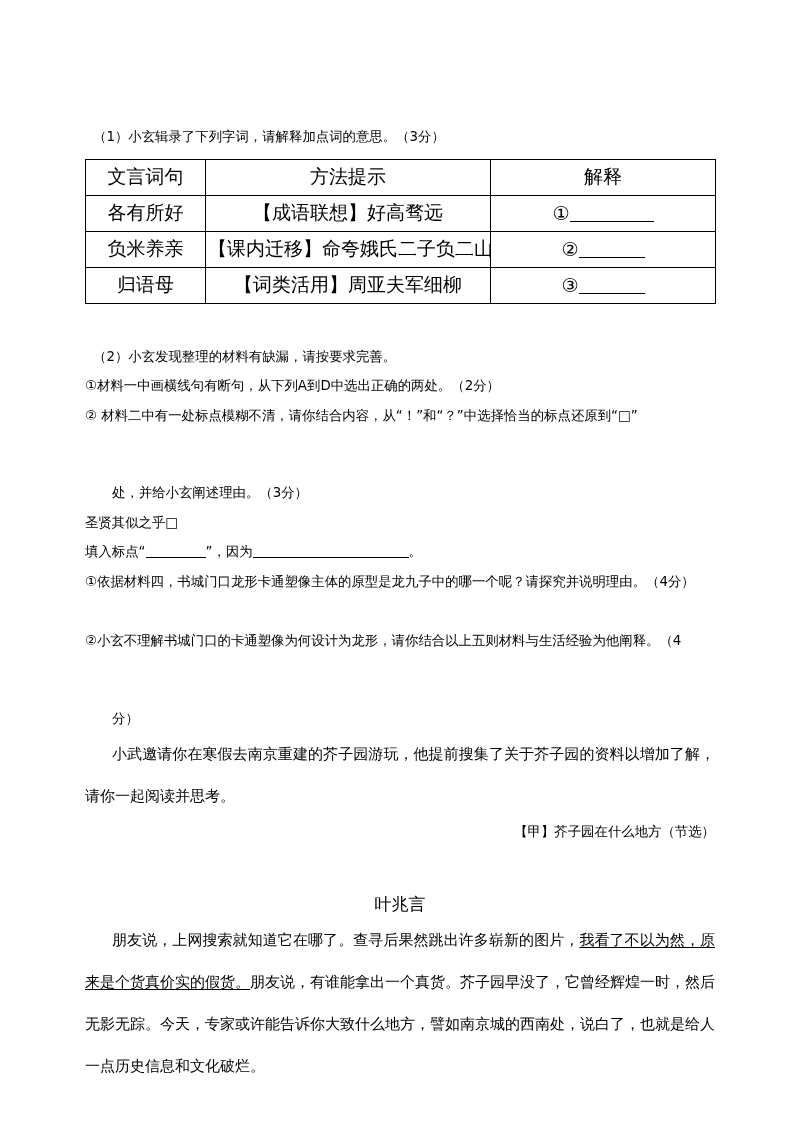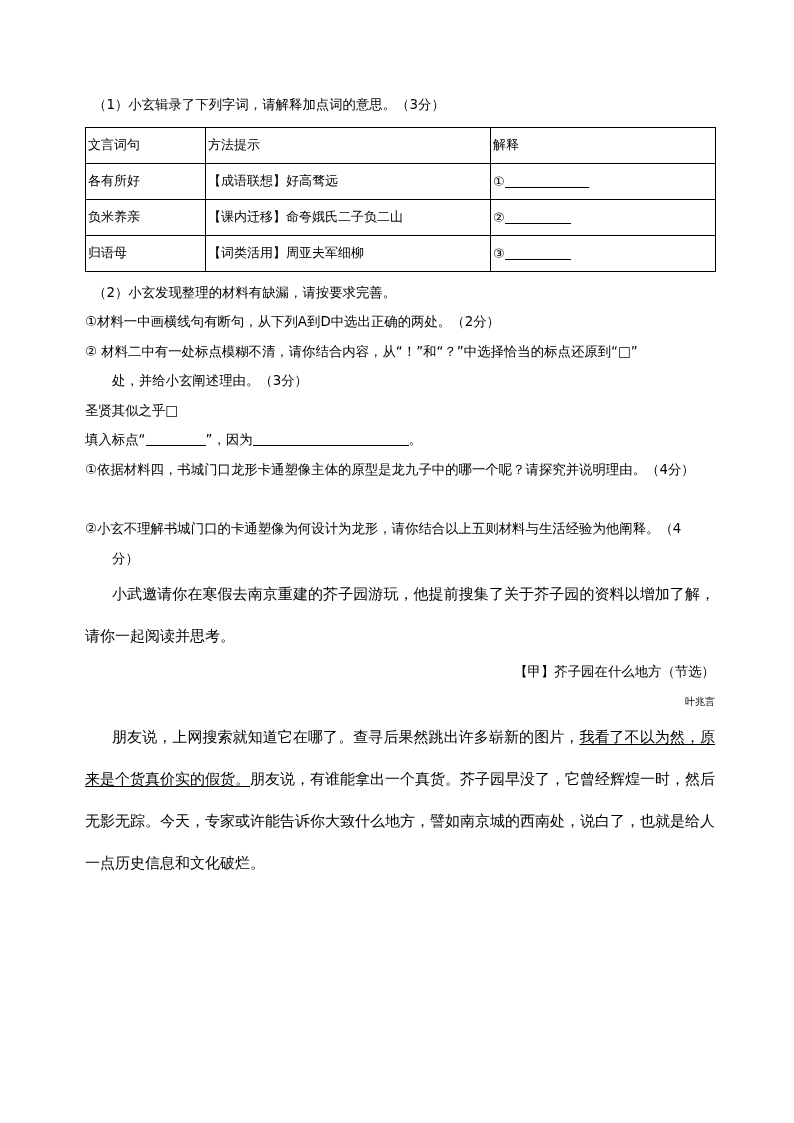--- a/index.html
+++ b/index.html
@@ -25,37 +25,38 @@
     padding: 90px 79px 0 85px;
   }
 
   
   .ln {
     font-size: 13.4px;
     line-height: 29.5px;
     white-space: nowrap;
     letter-spacing: 0px;
   }
-  .indent1 { padding-left: 8px; }
-  .indent2 { padding-left: 27px; }
+  .indent1 { padding-left: 8px; margin-top: 32px; }
+  .indent2 { padding-left: 27px; margin-top: 48px; }
 
   .small-gap { height: 6px; }
 
   
   table.vocab {
     border-collapse: collapse;
     width: 630px;
     margin-top: 7px;
     margin-left: 0px;
     table-layout: fixed;
   }
   table.vocab td {
     border: 1px solid #000000;
+    text-align: center;
     vertical-align: middle;
-    font-size: 13px;
+    font-size: 19px;
     height: 35px;
     padding: 0 2px;
     white-space: nowrap;
   }
   table.vocab col.c1 { width: 120px; }
   table.vocab col.c2 { width: 285px; }
   table.vocab col.c3 { width: 225px; }
 
   .blank-s {
     display: inline-block;
@@ -90,23 +91,24 @@
 
   .u { text-decoration: underline; text-underline-offset: 2px; }
 
   .title-main {
     font-size: 13.4px;
     line-height: 29.5px;
     text-align: right;
     font-weight: normal;
   }
   .title-author {
-    font-size: 10px;
+    font-size: 17px;
     line-height: 29.5px;
-    text-align: right;
+    text-align: center;
+    margin-top: 43px;
   }
 
   .body-para {
     font-size: 15px;
     line-height: 42px;
     text-align: justify;
     text-justify: inter-character;
     text-indent: 27px;
     width: 630px;
   }

